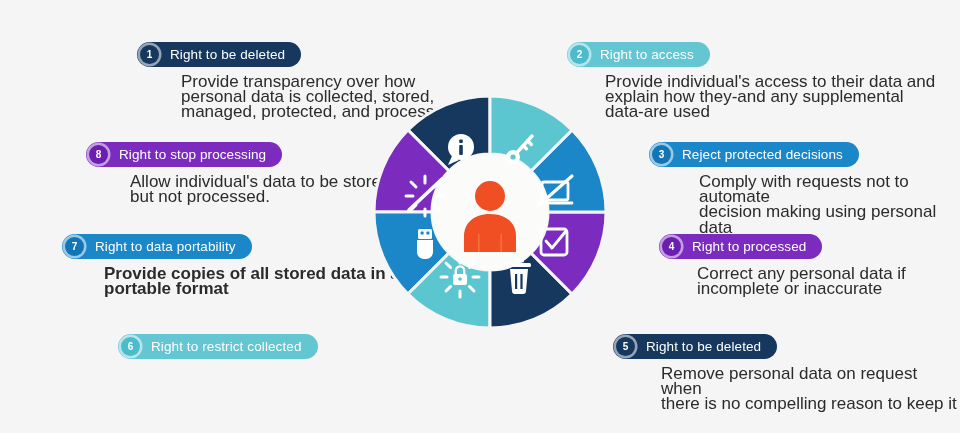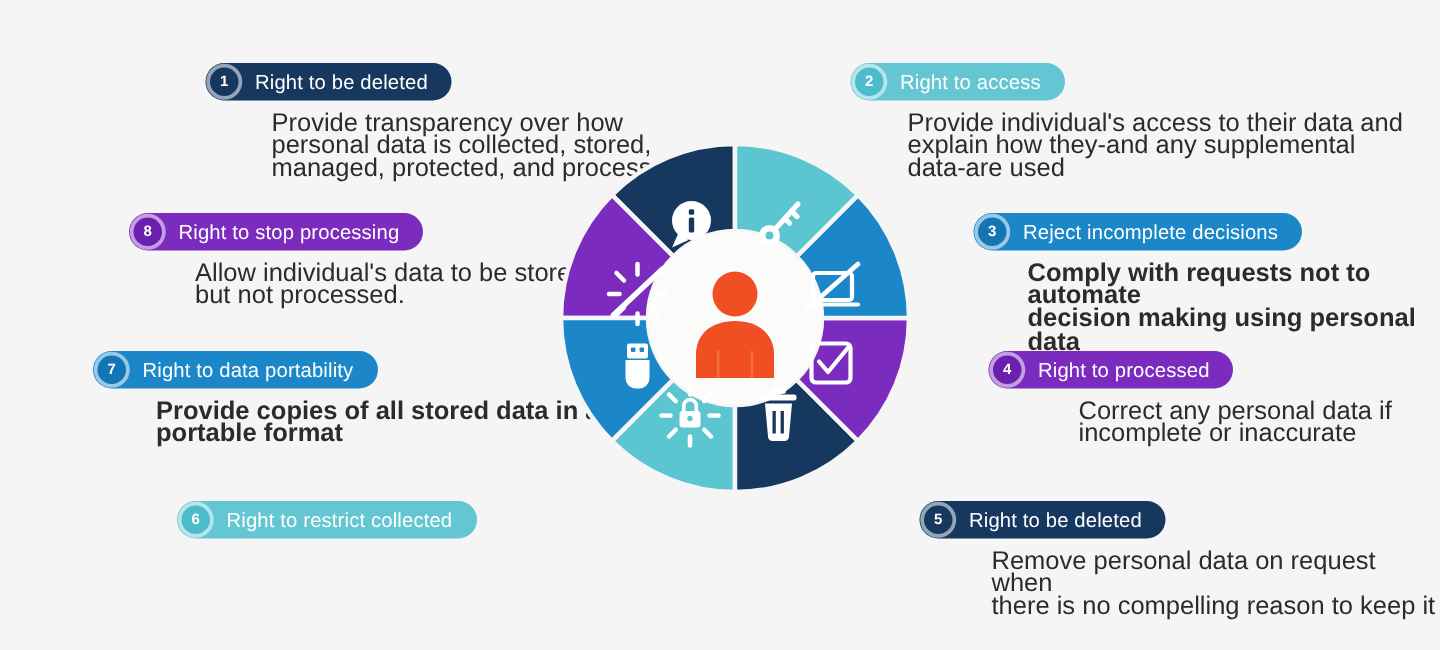--- a/index.html
+++ b/index.html
@@ -60,23 +60,23 @@
   #item-8 { left: 86px; top: 142px; }
   #item-8 .desc { margin-left: 44px; }
   #item-7 { left: 62px; top: 234px; }
   #item-7 .desc { margin-left: 42px; font-weight: bold; }
   #item-6 { left: 118px; top: 334px; }
   #item-6 .desc { margin-left: 34px; }
 
   #item-2 { left: 567px; top: 42px; }
   #item-2 .desc { margin-left: 38px; }
   #item-3 { left: 649px; top: 142px; }
-  #item-3 .desc { margin-left: 36px; font-weight: bold; }
+  #item-3 .desc { margin-left: 50px; }
   #item-4 { left: 659px; top: 234px; }
-  #item-4 .desc { margin-left: 60px; }
+  #item-4 .desc { margin-left: 38px; }
   #item-5 { left: 613px; top: 334px; }
   #item-5 .desc { margin-left: 48px; }
 
   
   #donut {
     position: absolute;
     left: 374px; top: 96px;
     width: 232px; height: 232px;
   }
   #donut svg { display: block; }
@@ -127,21 +127,21 @@
       <span class="pill-title">Right to access</span>
     </div>
     <div class="desc">Provide individual's access to their data and
 explain how they-and any supplemental
 data-are used</div>
   </div>
 
   <div class="item" id="item-3">
     <div class="pill" style="background:#1b87c9;">
       <span class="badge" style="background:#1475b5;">3</span>
-      <span class="pill-title">Reject incomplete decisions</span>
+      <span class="pill-title">Reject protected decisions</span>
     </div>
     <div class="desc">Comply with requests not to automate
 decision making using personal data</div>
   </div>
 
   <div class="item" id="item-4">
     <div class="pill" style="background:#7b2cbf;">
       <span class="badge" style="background:#6b1fae;">4</span>
       <span class="pill-title">Right to processed</span>
     </div>

